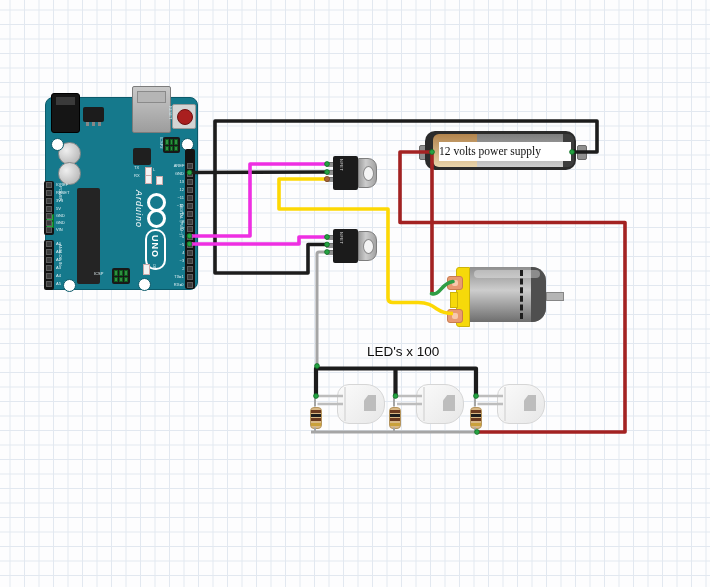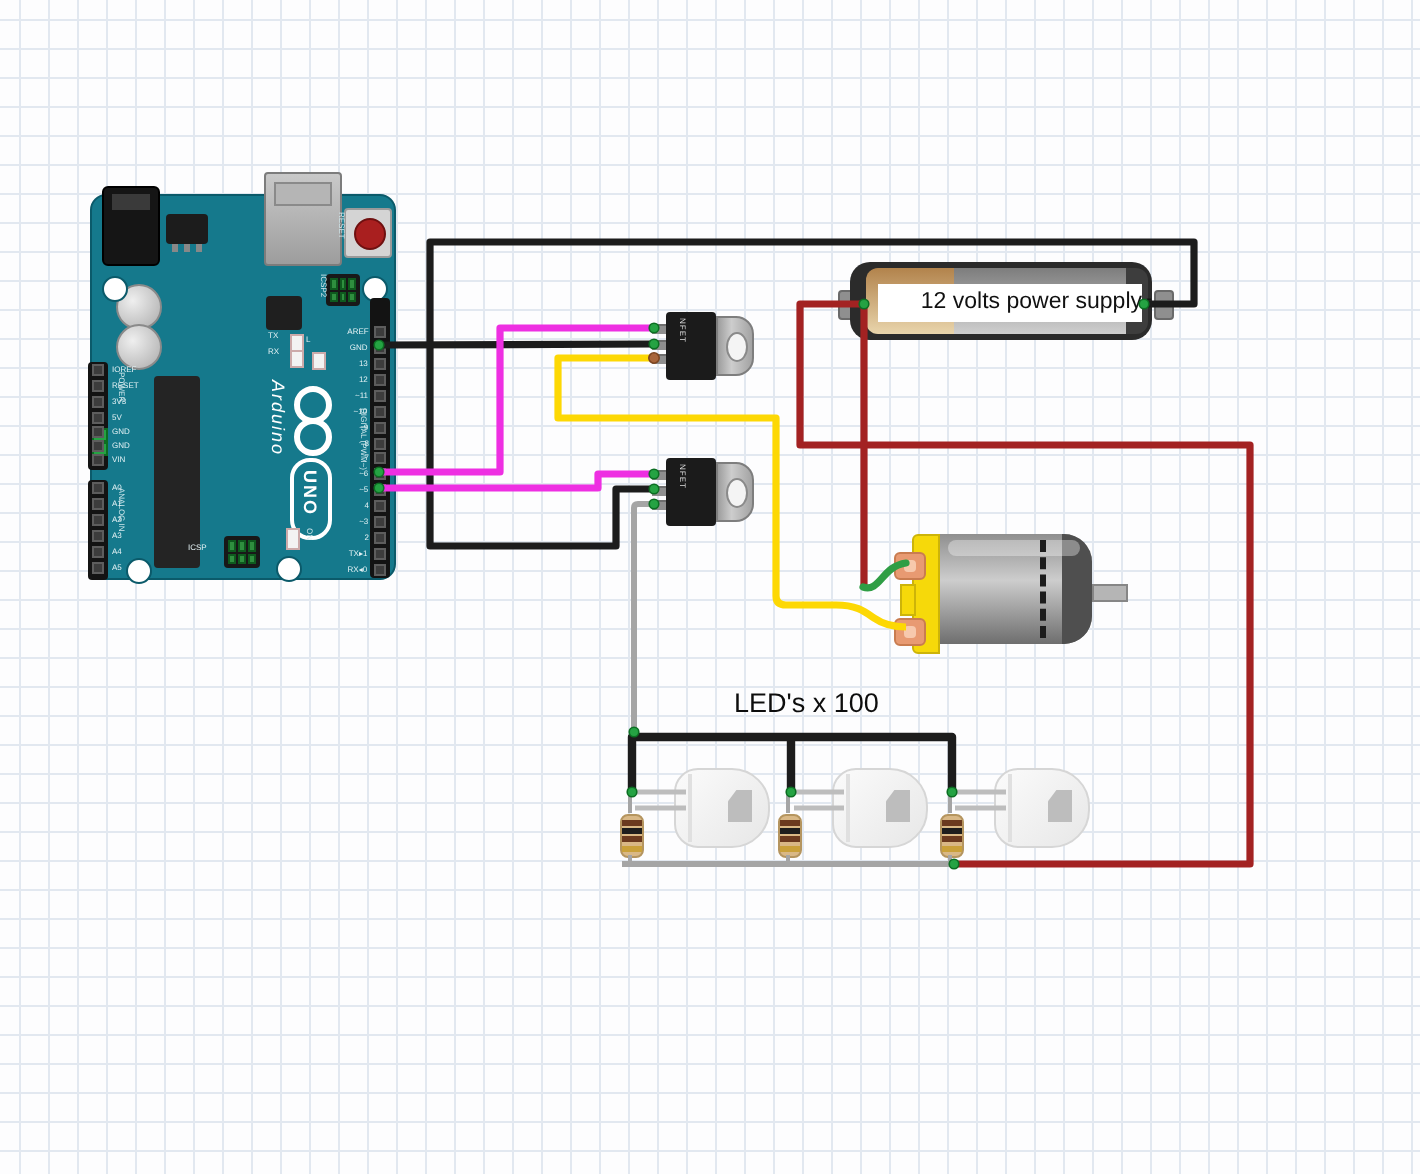--- a/index.html
+++ b/index.html
@@ -44,21 +44,21 @@
   .fet .tab{position:absolute;left:32px;top:2px;width:19px;height:30px;background:linear-gradient(90deg,#9d9d9d,#cdcdcd 40%,#a3a3a3);border-radius:0 9px 9px 0;border:1px solid #7e7e7e;box-sizing:border-box;}
   .fet .hole2{position:absolute;left:37px;top:10px;width:9px;height:13px;background:#f4f4f4;border:1px solid #8a8a8a;border-radius:50%;}
   .fet .mark{position:absolute;left:13px;top:3px;writing-mode:vertical-rl;font-size:8px;color:#ddd;transform:scale(.5);transform-origin:0 0;letter-spacing:1px;}
   
   .battery{left:419px;top:131px;width:166px;height:40px;}
   .bat-nub{position:absolute;top:14px;width:8px;height:13px;background:#8f8f8f;border:1px solid #6a6a6a;border-radius:2px;}
   .bat-body{position:absolute;left:6px;top:0;width:151px;height:39px;background:#2b2b2b;border-radius:10px;}
   .bat-tan{position:absolute;left:8px;top:3px;width:44px;height:33px;background:linear-gradient(180deg,#b2834c,#e9d5ac);border-radius:6px 0 0 6px;}
   .bat-sil{position:absolute;left:52px;top:3px;width:86px;height:33px;background:linear-gradient(180deg,#7d7d7d,#cfcfcf);}
   .bat-end{position:absolute;left:138px;top:3px;width:11px;height:33px;background:#3d3d3d;border-radius:0 6px 6px 0;}
-  .bat-label{position:absolute;left:14px;top:11px;width:132px;height:19px;background:#fff;color:#111;font-size:11.5px;line-height:19px;text-align:right;white-space:nowrap;}
+  .bat-label{position:absolute;left:14px;top:11px;width:132px;height:19px;background:#fff;color:#111;font-size:11.5px;line-height:19px;text-align:left;white-space:nowrap;font-family:Liberation Serif, serif;}
   .bat-minus{position:absolute;left:148px;top:13px;color:#111;font-size:9px;}
   
   .motor{left:446px;top:265px;width:118px;height:64px;}
   .pad{position:absolute;left:1px;width:14px;height:12px;background:#e89a72;border:1px solid #c97c50;border-radius:3px;}
   .pad i{position:absolute;left:4px;top:3px;width:6px;height:6px;background:#f7c9ad;border-radius:2px;}
   .mcap{position:absolute;left:10px;top:2px;width:14px;height:60px;background:#f6d90a;border:1px solid #cdb409;border-radius:3px 0 0 3px;box-sizing:border-box;}
   .mtab{position:absolute;left:4px;top:27px;width:6px;height:14px;background:#f6d90a;border:1px solid #cdb409;}
   .mbody{position:absolute;left:24px;top:2px;width:76px;height:55px;background:linear-gradient(180deg,#8f8f8f,#cdcdcd 42%,#6e6e6e);border-radius:0 14px 14px 0;}
   .mband{position:absolute;left:85px;top:2px;width:15px;height:55px;background:#4f4f4f;border-radius:0 14px 14px 0;}
   .mdash{position:absolute;left:74px;top:5px;height:49px;width:0;border-left:3px dashed #1c1c1c;}

